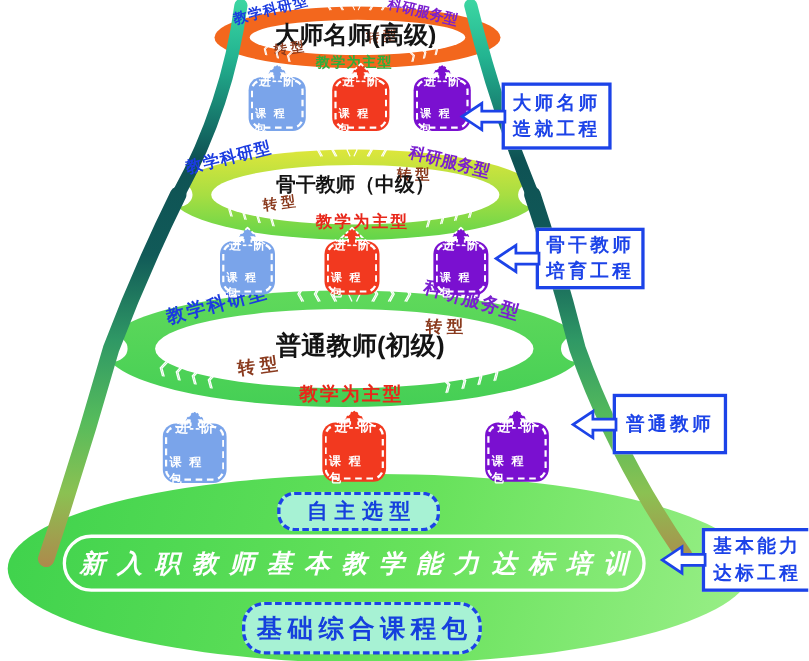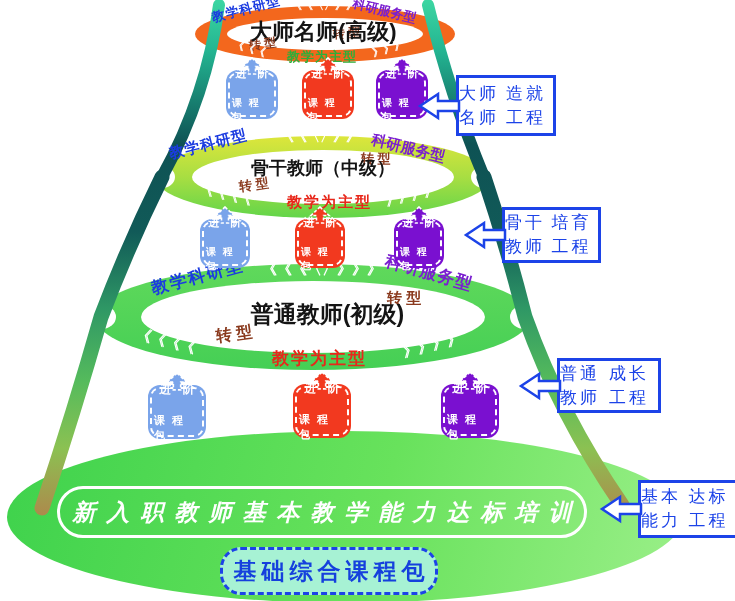--- a/index.html
+++ b/index.html
@@ -18,22 +18,22 @@
          flex-direction:column;align-items:center;justify-content:center;
          color:#fff;z-index:5;font-weight:bold;}
   .badge svg{position:absolute;top:-17px;left:50%;transform:translateX(-50%);}
   .badge svg path{fill:var(--c);stroke:#fff;stroke-width:1.6;stroke-dasharray:3 2;}
   .badge .b1{font-size:11px;letter-spacing:4px;padding-left:4px;}
   .badge .b2{font-size:10px;letter-spacing:2px;padding-left:2px;margin-top:15px;}
   .badge.lg .b1{font-size:12px}.badge.lg .b2{font-size:11px}
 
   
   .project{position:absolute;background:#fff;border:3px solid #1c43e8;color:#1c43e8;
-           display:flex;flex-direction:row;align-items:center;justify-content:center;
-           font-size:17px;font-weight:normal;letter-spacing:3px;line-height:1.4;z-index:6;}
+           display:flex;flex-direction:column;align-items:center;justify-content:center;
+           font-size:17px;font-weight:bold;letter-spacing:3px;line-height:1.4;z-index:6;}
   .proj-arrow{position:absolute;left:-41px;top:50%;transform:translateY(-50%);overflow:visible;}
   .proj-arrow polygon{fill:#fff;stroke:#1c43e8;stroke-width:2.5;}
 
   
   .pill{position:absolute;background:#a7f2d4;border:3px dashed #1c43e8;color:#1540dd;
         font-weight:bold;display:flex;align-items:center;justify-content:center;z-index:4;}
   #self-pill{left:252px;top:447px;width:136px;height:30px;border-radius:16px;
              font-size:19px;letter-spacing:6px;padding-left:6px;}
   #pack-pill{left:220px;top:547px;width:207px;height:42px;border-radius:21px;
              font-size:23px;letter-spacing:5px;padding-left:5px;}
@@ -192,42 +192,44 @@
       <span class="b2">课 程 包</span>
   </div>
 
   <div class="project" style="left:456px;top:75px;width:94px;height:55px;">
     <svg class="proj-arrow" viewBox="0 0 42 30" width="42" height="30">
         <polygon points="41,10 20,10 20,3 2,15 20,27 20,20 41,20"></polygon>
       </svg>
     <span>大师名师</span>
       <span>造就工程</span>
   </div>
-  <div class="project" style="left:502px;top:207px;width:93px;height:50px;">
+  <div class="project" style="left:487px;top:207px;width:93px;height:50px;">
     <svg class="proj-arrow" viewBox="0 0 42 30" width="42" height="30">
         <polygon points="41,10 20,10 20,3 2,15 20,27 20,20 41,20"></polygon>
       </svg>
     <span>骨干教师</span>
       <span>培育工程</span>
   </div>
   <div class="project" style="left:557px;top:358px;width:98px;height:49px;">
     <svg class="proj-arrow" viewBox="0 0 42 30" width="42" height="30">
         <polygon points="41,10 20,10 20,3 2,15 20,27 20,20 41,20"></polygon>
       </svg>
     <span>普通教师</span>
-      <span>成长工程</span>
   </div>
   <div class="project" style="left:638px;top:480px;width:95px;height:52px;">
     <svg class="proj-arrow" viewBox="0 0 42 30" width="42" height="30">
         <polygon points="41,10 20,10 20,3 2,15 20,27 20,20 41,20"></polygon>
       </svg>
     <span>基本能力</span>
       <span>达标工程</span>
   </div>
 
+  <div class="pill" id="self-pill">
+    <span>自主选型</span>
+  </div>
   <div id="title-box">
     <span>新入职教师基本教学能力达标培训</span>
   </div>
   <div class="pill" id="pack-pill">
     <span>基础综合课程包</span>
   </div>
 
 </div>
 
 </body></html>

